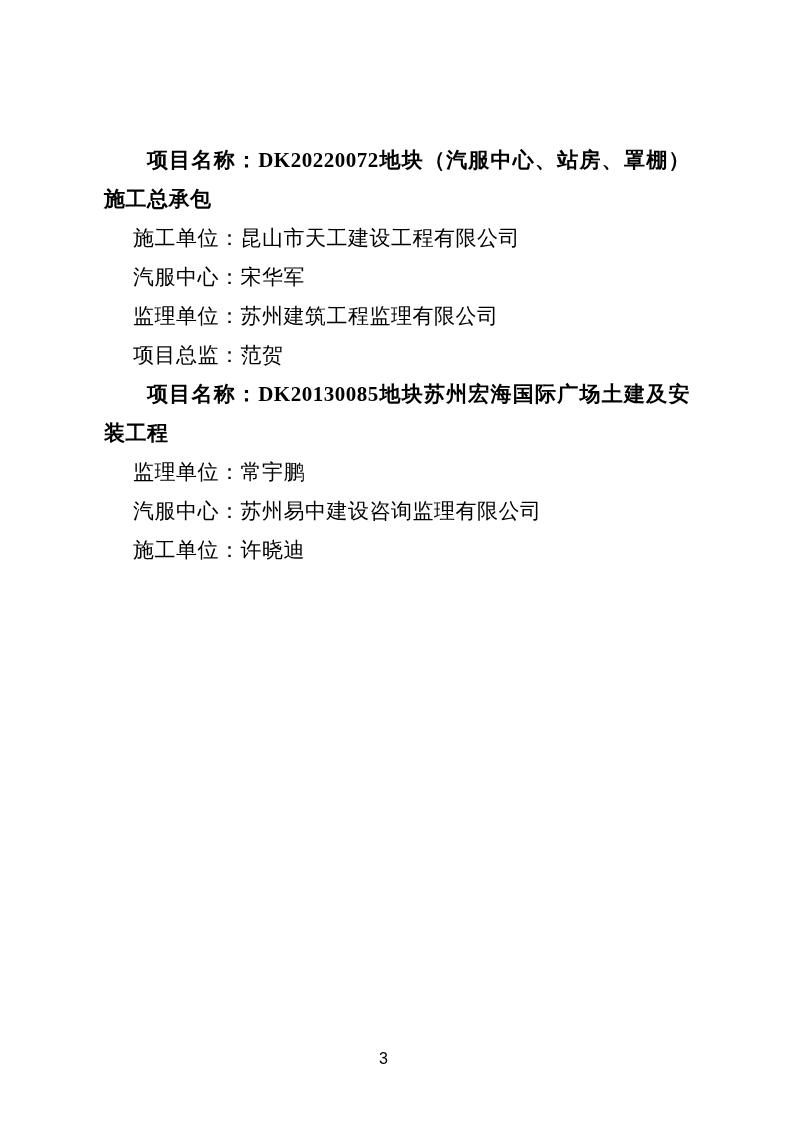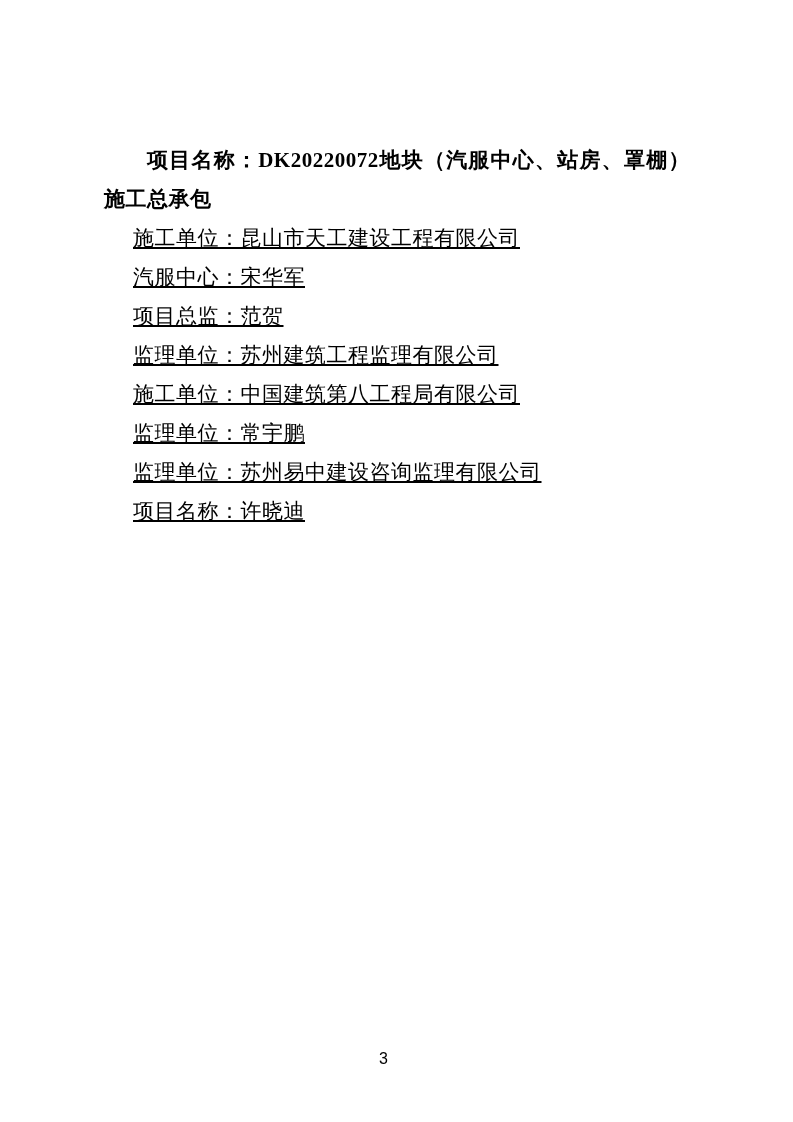--- a/index.html
+++ b/index.html
@@ -30,21 +30,20 @@
     font-size: 21px;
     line-height: 39px;
     letter-spacing: 0.5px;
   }
   p.para-project-name {
     text-indent: 43px;
     font-weight: 700;
   }
   p.para-field {
     text-indent: 29px;
-    text-decoration: underline;
   }
   p.para-problems {
     text-indent: 29px;
   }
   .page-number {
     position: absolute;
     top: 1048px;
     left: 0;
     width: 100%;
     text-align: center;
@@ -57,27 +56,27 @@
 </head>
 <body>
 
 <div class="page">
   <div class="content">
 
     <section>
       <p class="para-project-name">项目名称：DK20220072地块（汽服中心、站房、罩棚）施工总承包</p>
       <p class="para-field">施工单位：昆山市天工建设工程有限公司</p>
       <p class="para-field">汽服中心：宋华军</p>
+      <p class="para-field">监理单位：苏州建筑工程监理有限公司</p>
       <p class="para-field">项目总监：范贺</p>
-      <p class="para-field">监理单位：苏州建筑工程监理有限公司</p>
     </section>
 
     <section>
-      <p class="para-field">施工单位：中国建筑第八工程局有限公司</p>
+      <p class="para-project-name">项目名称：DK20130085地块苏州宏海国际广场土建及安装工程</p>
       <p class="para-field">监理单位：常宇鹏</p>
-      <p class="para-field">监理单位：苏州易中建设咨询监理有限公司</p>
-      <p class="para-field">项目名称：许晓迪</p>
+      <p class="para-field">汽服中心：苏州易中建设咨询监理有限公司</p>
+      <p class="para-field">施工单位：许晓迪</p>
     </section>
 
   </div>
 
   <div class="page-number">3</div>
 </div>
 
 </body></html>

